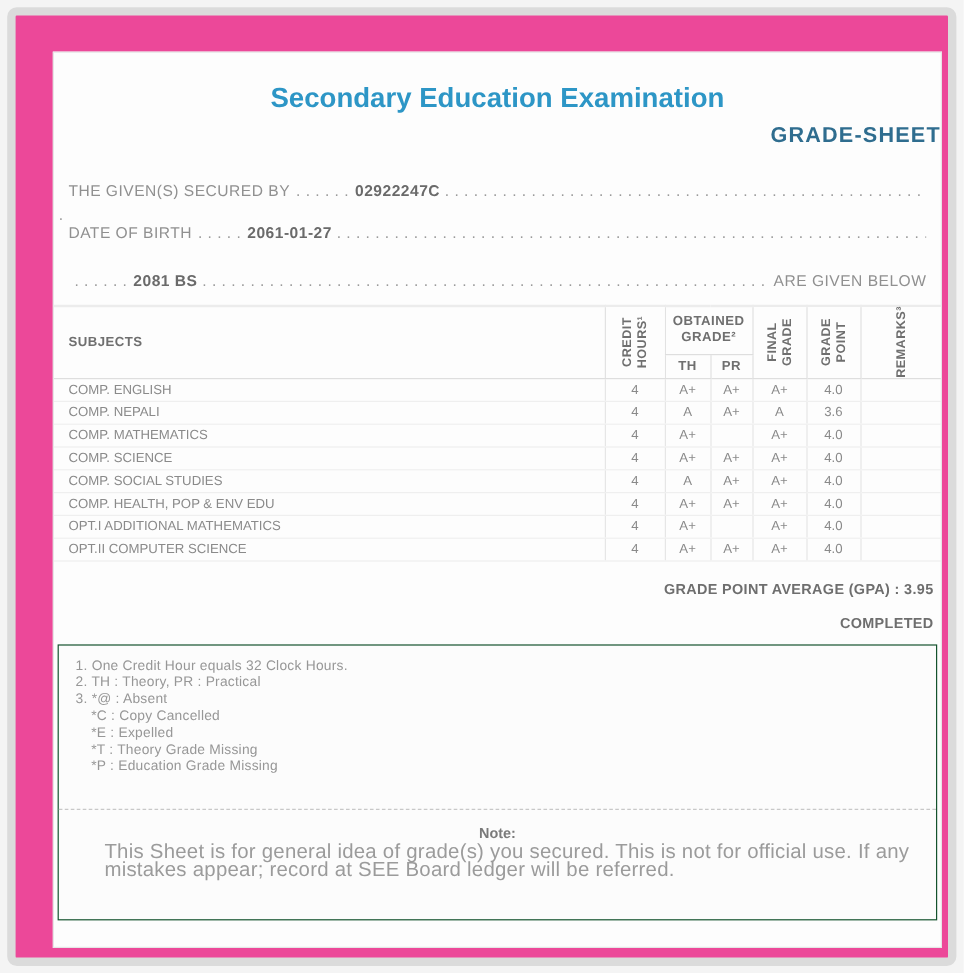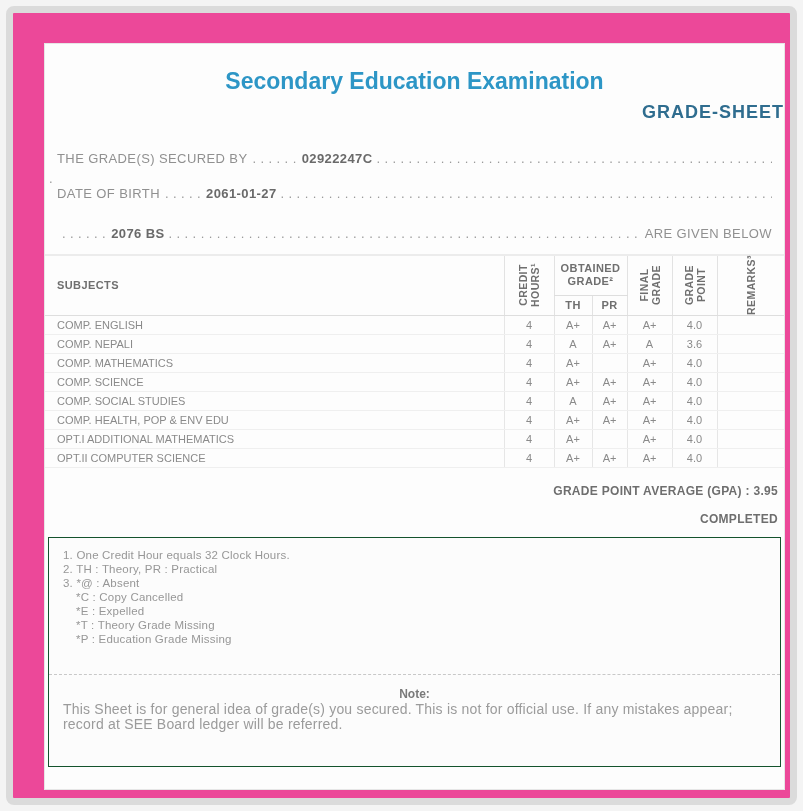--- a/index.html
+++ b/index.html
@@ -87,50 +87,50 @@
   .footer-box {
     margin:11px 3px 0 3px; height:230px;
     border:1px solid #14532d; background:#fcfcfc;
   }
   .footnotes { padding:10px 0 0 14px; font-size:11.5px; color:#979797; }
   .footnotes .fn { line-height:14px; letter-spacing:0.2px; }
   .footnotes .fn.indent { padding-left:13px; }
   .note-divider { margin-top:28px; border-top:1px dashed #c8c8c8; height:0; }
   .note-section { padding:12px 14px 0 14px; }
   .note-label { font-size:12px; font-weight:bold; color:#7a7a7a; line-height:14px;text-align:center; }
-  .note-text { font-size:14px; color:#9b9b9b; line-height:15px; margin-top:1px; letter-spacing:0.2px; }
+  .note-text { font-size:17px; color:#9b9b9b; line-height:15px; margin-top:1px; letter-spacing:0.2px;margin-left:24px; }
 </style>
 </head>
 <body>
 
 <div class="window-frame">
   <div class="card">
 
     <div class="page-title">Secondary Education Examination</div>
     <div class="subtitle">GRADE-SHEET</div>
 
     <div class="info-line line1">
-      <span class="lbl">THE GRADE(S) SECURED BY</span>
+      <span class="lbl">THE GIVEN(S) SECURED BY</span>
       <span class="sep">. . . . . .</span>
       <span class="val">02922247C</span>
       <span class="dots">. . . . . . . . . . . . . . . . . . . . . . . . . . . . . . . . . . . . . . . . . . . . . . . . . . . . . . . . . . . . . . . . . . . . . . . . . . . . . . . . . . . . . . . . . . . . . . . . . . . . . . . . . . . . . . . . . . . . . . . . . . . . . . . . . . . .</span>
     </div>
 
     <div class="stray-dot">.</div>
 
     <div class="info-line line2">
       <span class="lbl">DATE OF BIRTH</span>
       <span class="sep">. . . . .</span>
       <span class="val">2061-01-27</span>
       <span class="dots">. . . . . . . . . . . . . . . . . . . . . . . . . . . . . . . . . . . . . . . . . . . . . . . . . . . . . . . . . . . . . . . . . . . . . . . . . . . . . . . . . . . . . . . . . . . . . . . . . . . . . . . . . . . . . . . . . . . . . . . . . . . . . . . . . . . .</span>
     </div>
 
     <div class="info-line line3">
       <span class="sep">. . . . . .</span>
-      <span class="val">2076 BS</span>
+      <span class="val">2081 BS</span>
       <span class="dots">. . . . . . . . . . . . . . . . . . . . . . . . . . . . . . . . . . . . . . . . . . . . . . . . . . . . . . . . . . . . . . . . . . . . . . . . . . . . . . . . . . . . . . . . . . . . . . . . . . . . . . . . . . . . . . . . . . . . . . . . . . . . . . . . . . . .</span>
       <span class="suffix">ARE GIVEN BELOW</span>
     </div>
 
     <table class="grades">
       <colgroup>
         <col class="c-subj">
           <col class="c-cr">
           <col class="c-th">
           <col class="c-pr">

